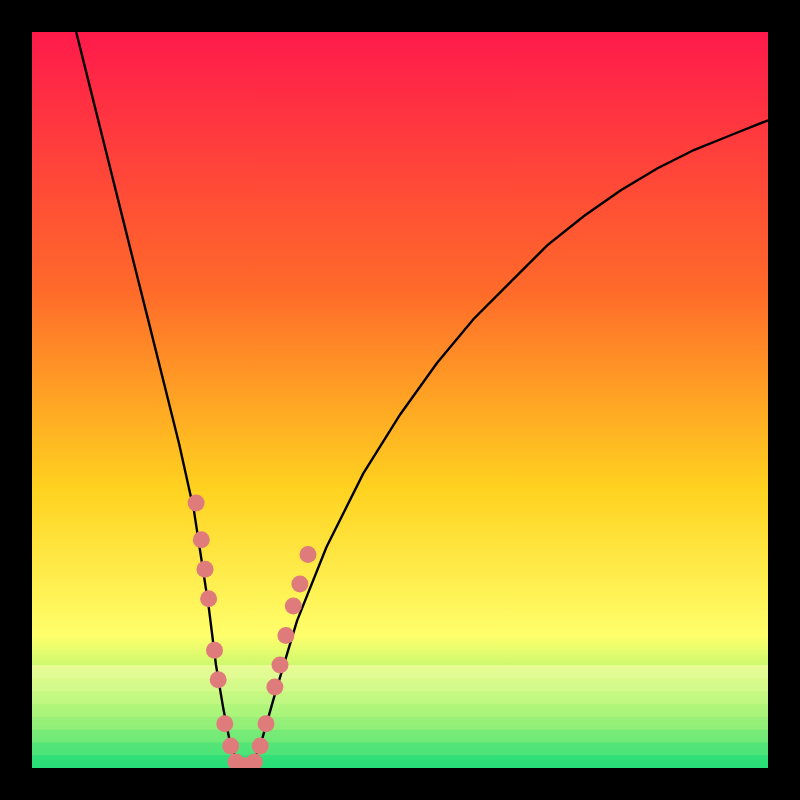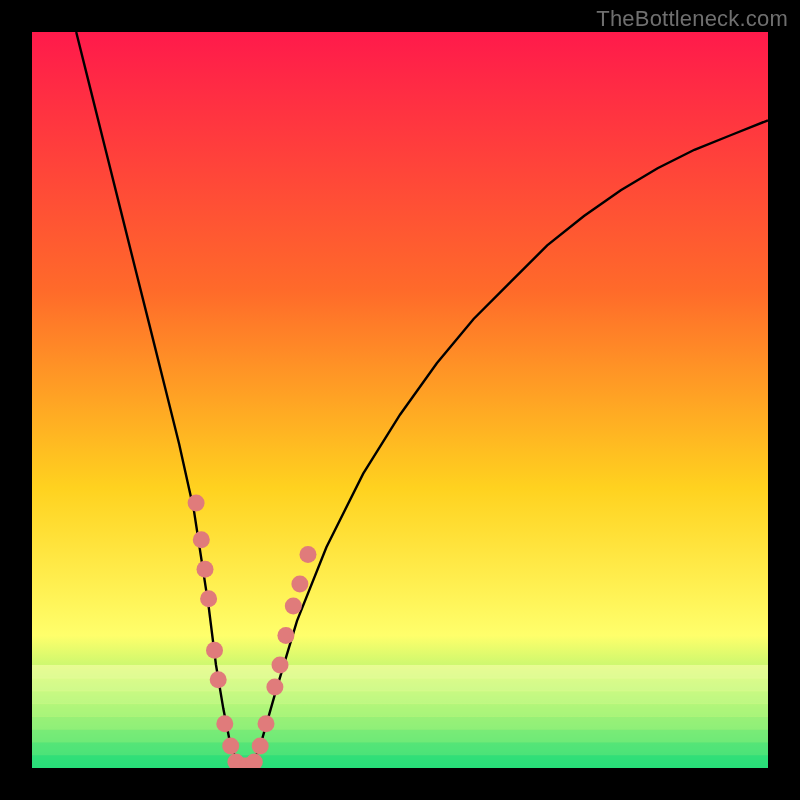--- a/index.html
+++ b/index.html
@@ -83,14 +83,13 @@
         <circle cx="308.0" cy="554.6" r="8.5" fill="#e07b7b"></circle>
       </g>
 
     <rect x="0" y="0" width="800" height="800" fill="none"></rect>
     <rect x="0" y="0" width="32" height="800" fill="#000"></rect>
     <rect x="768" y="0" width="32" height="800" fill="#000"></rect>
     <rect x="0" y="0" width="800" height="32" fill="#000"></rect>
     <rect x="0" y="768" width="800" height="32" fill="#000"></rect>
   </svg>
 
-  <div class="watermark">TheBottleneck.com</div>
 </div>
 
 </body></html>

